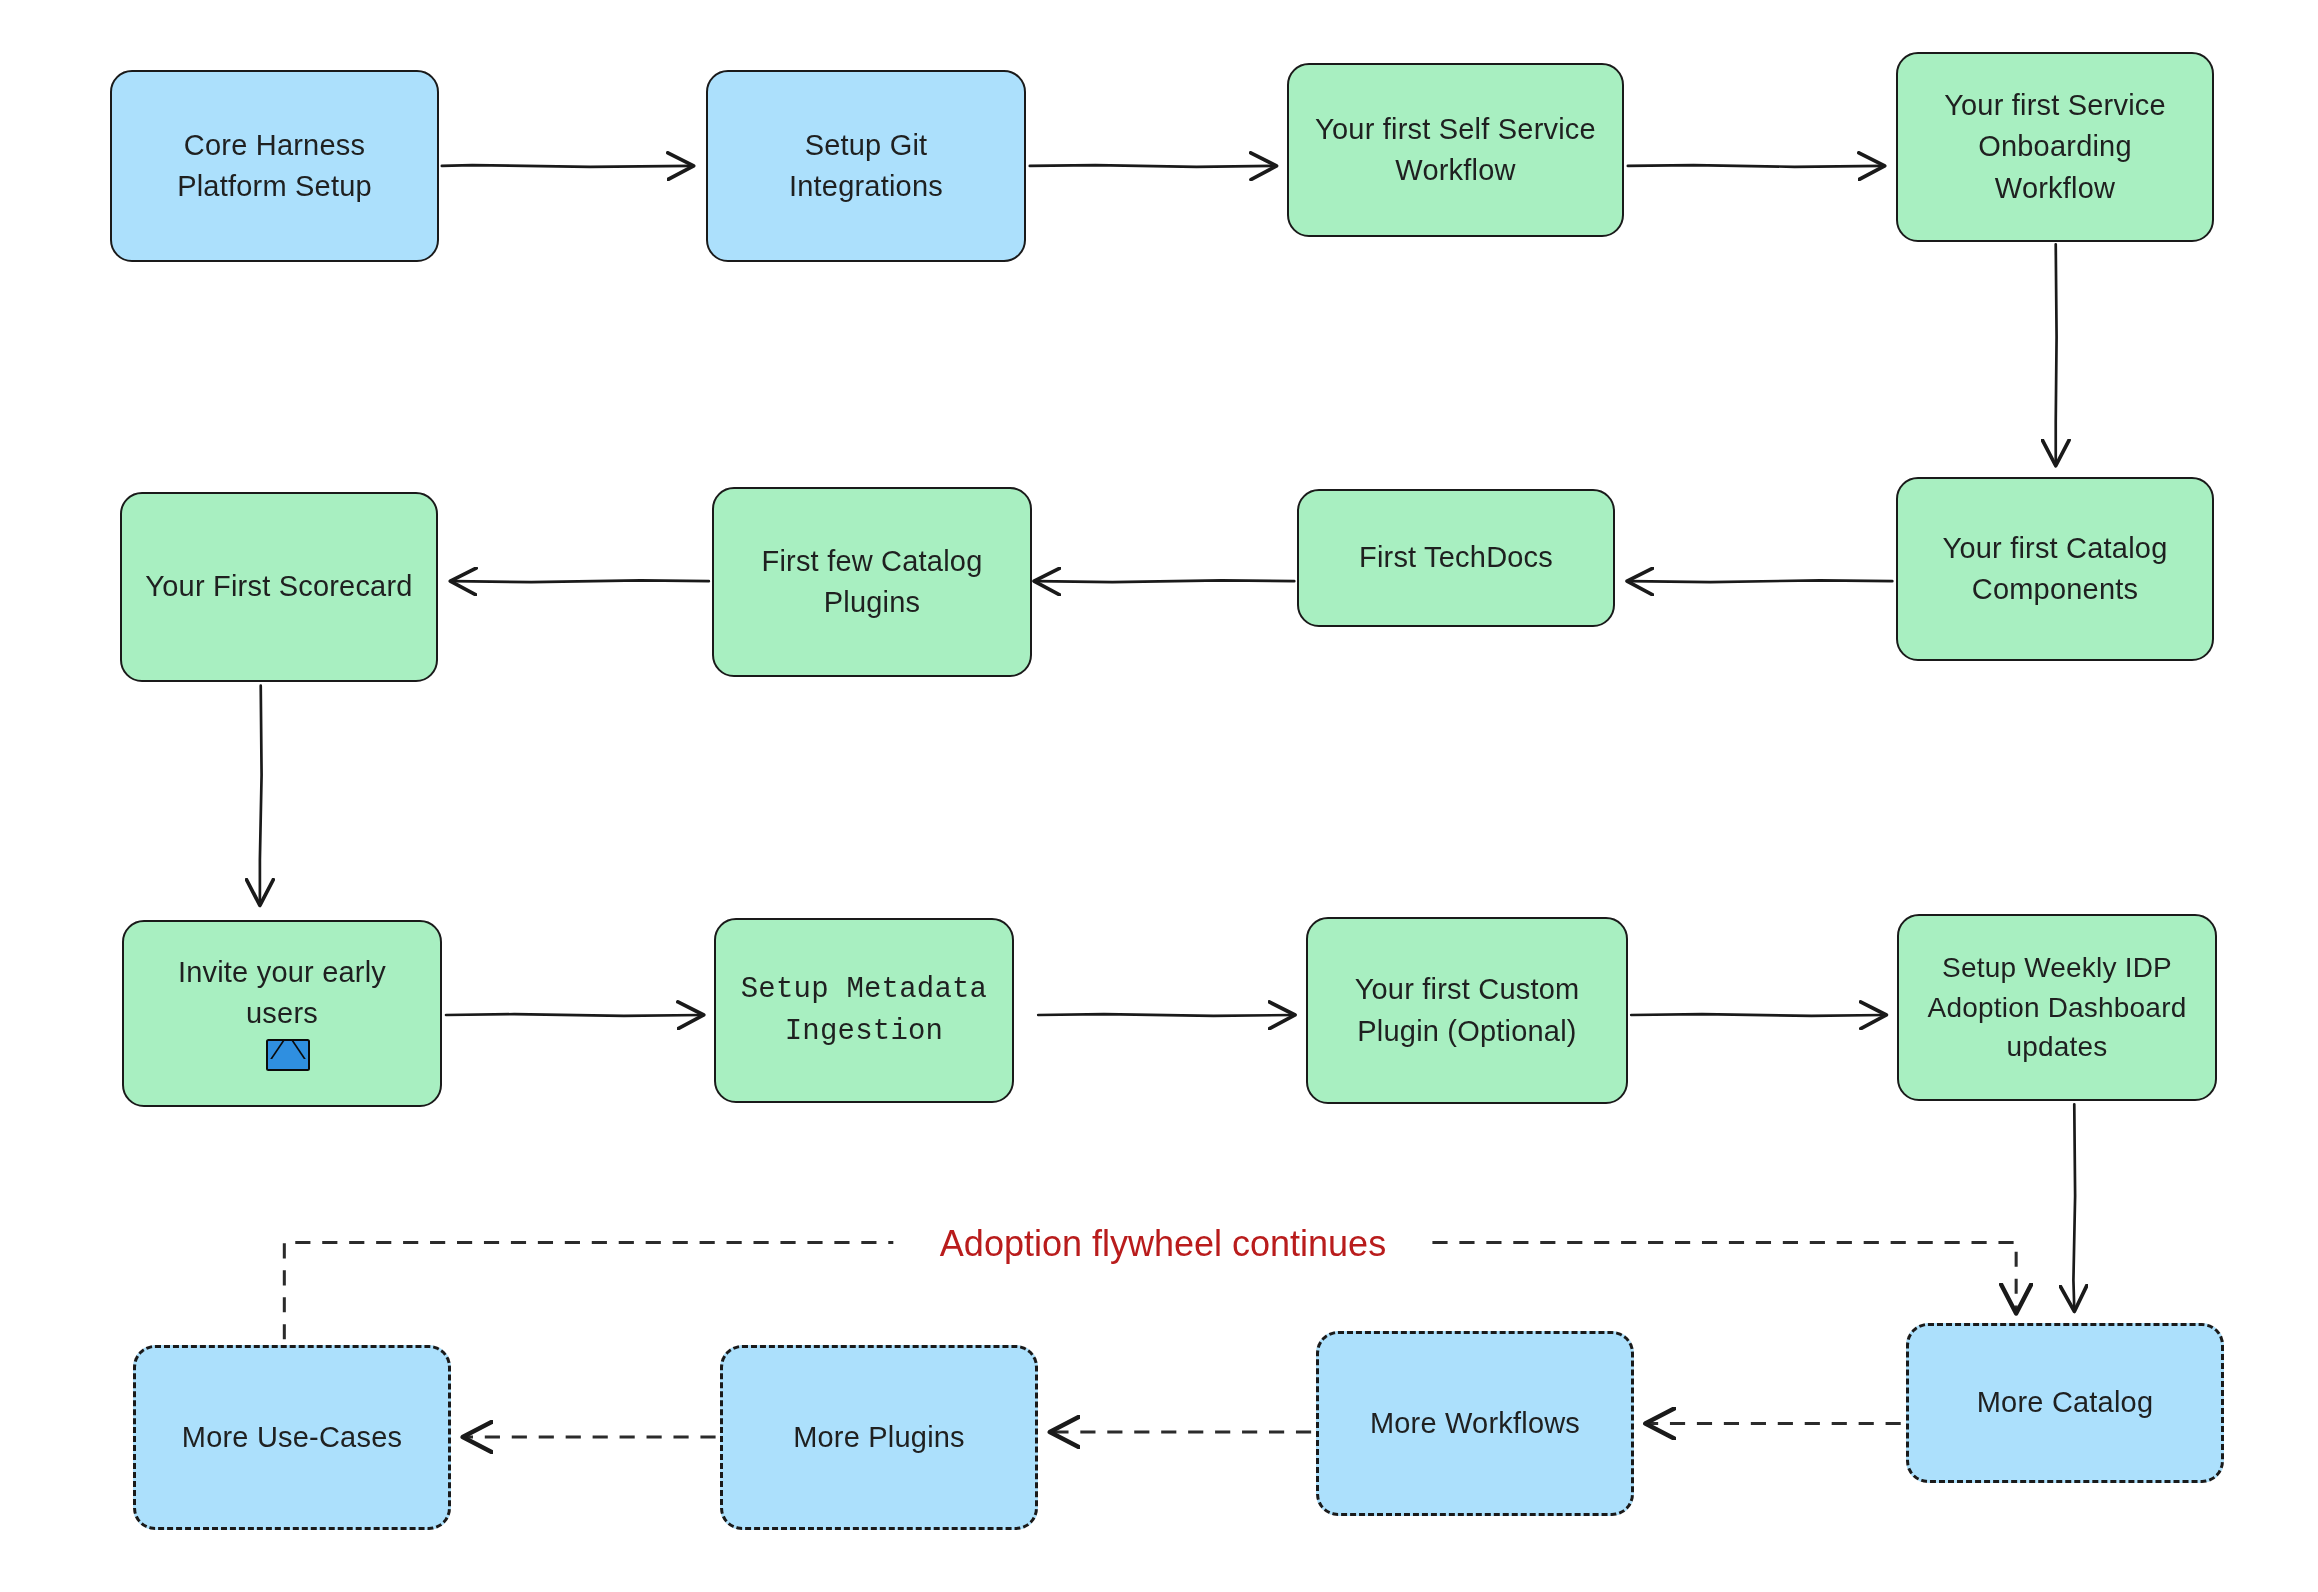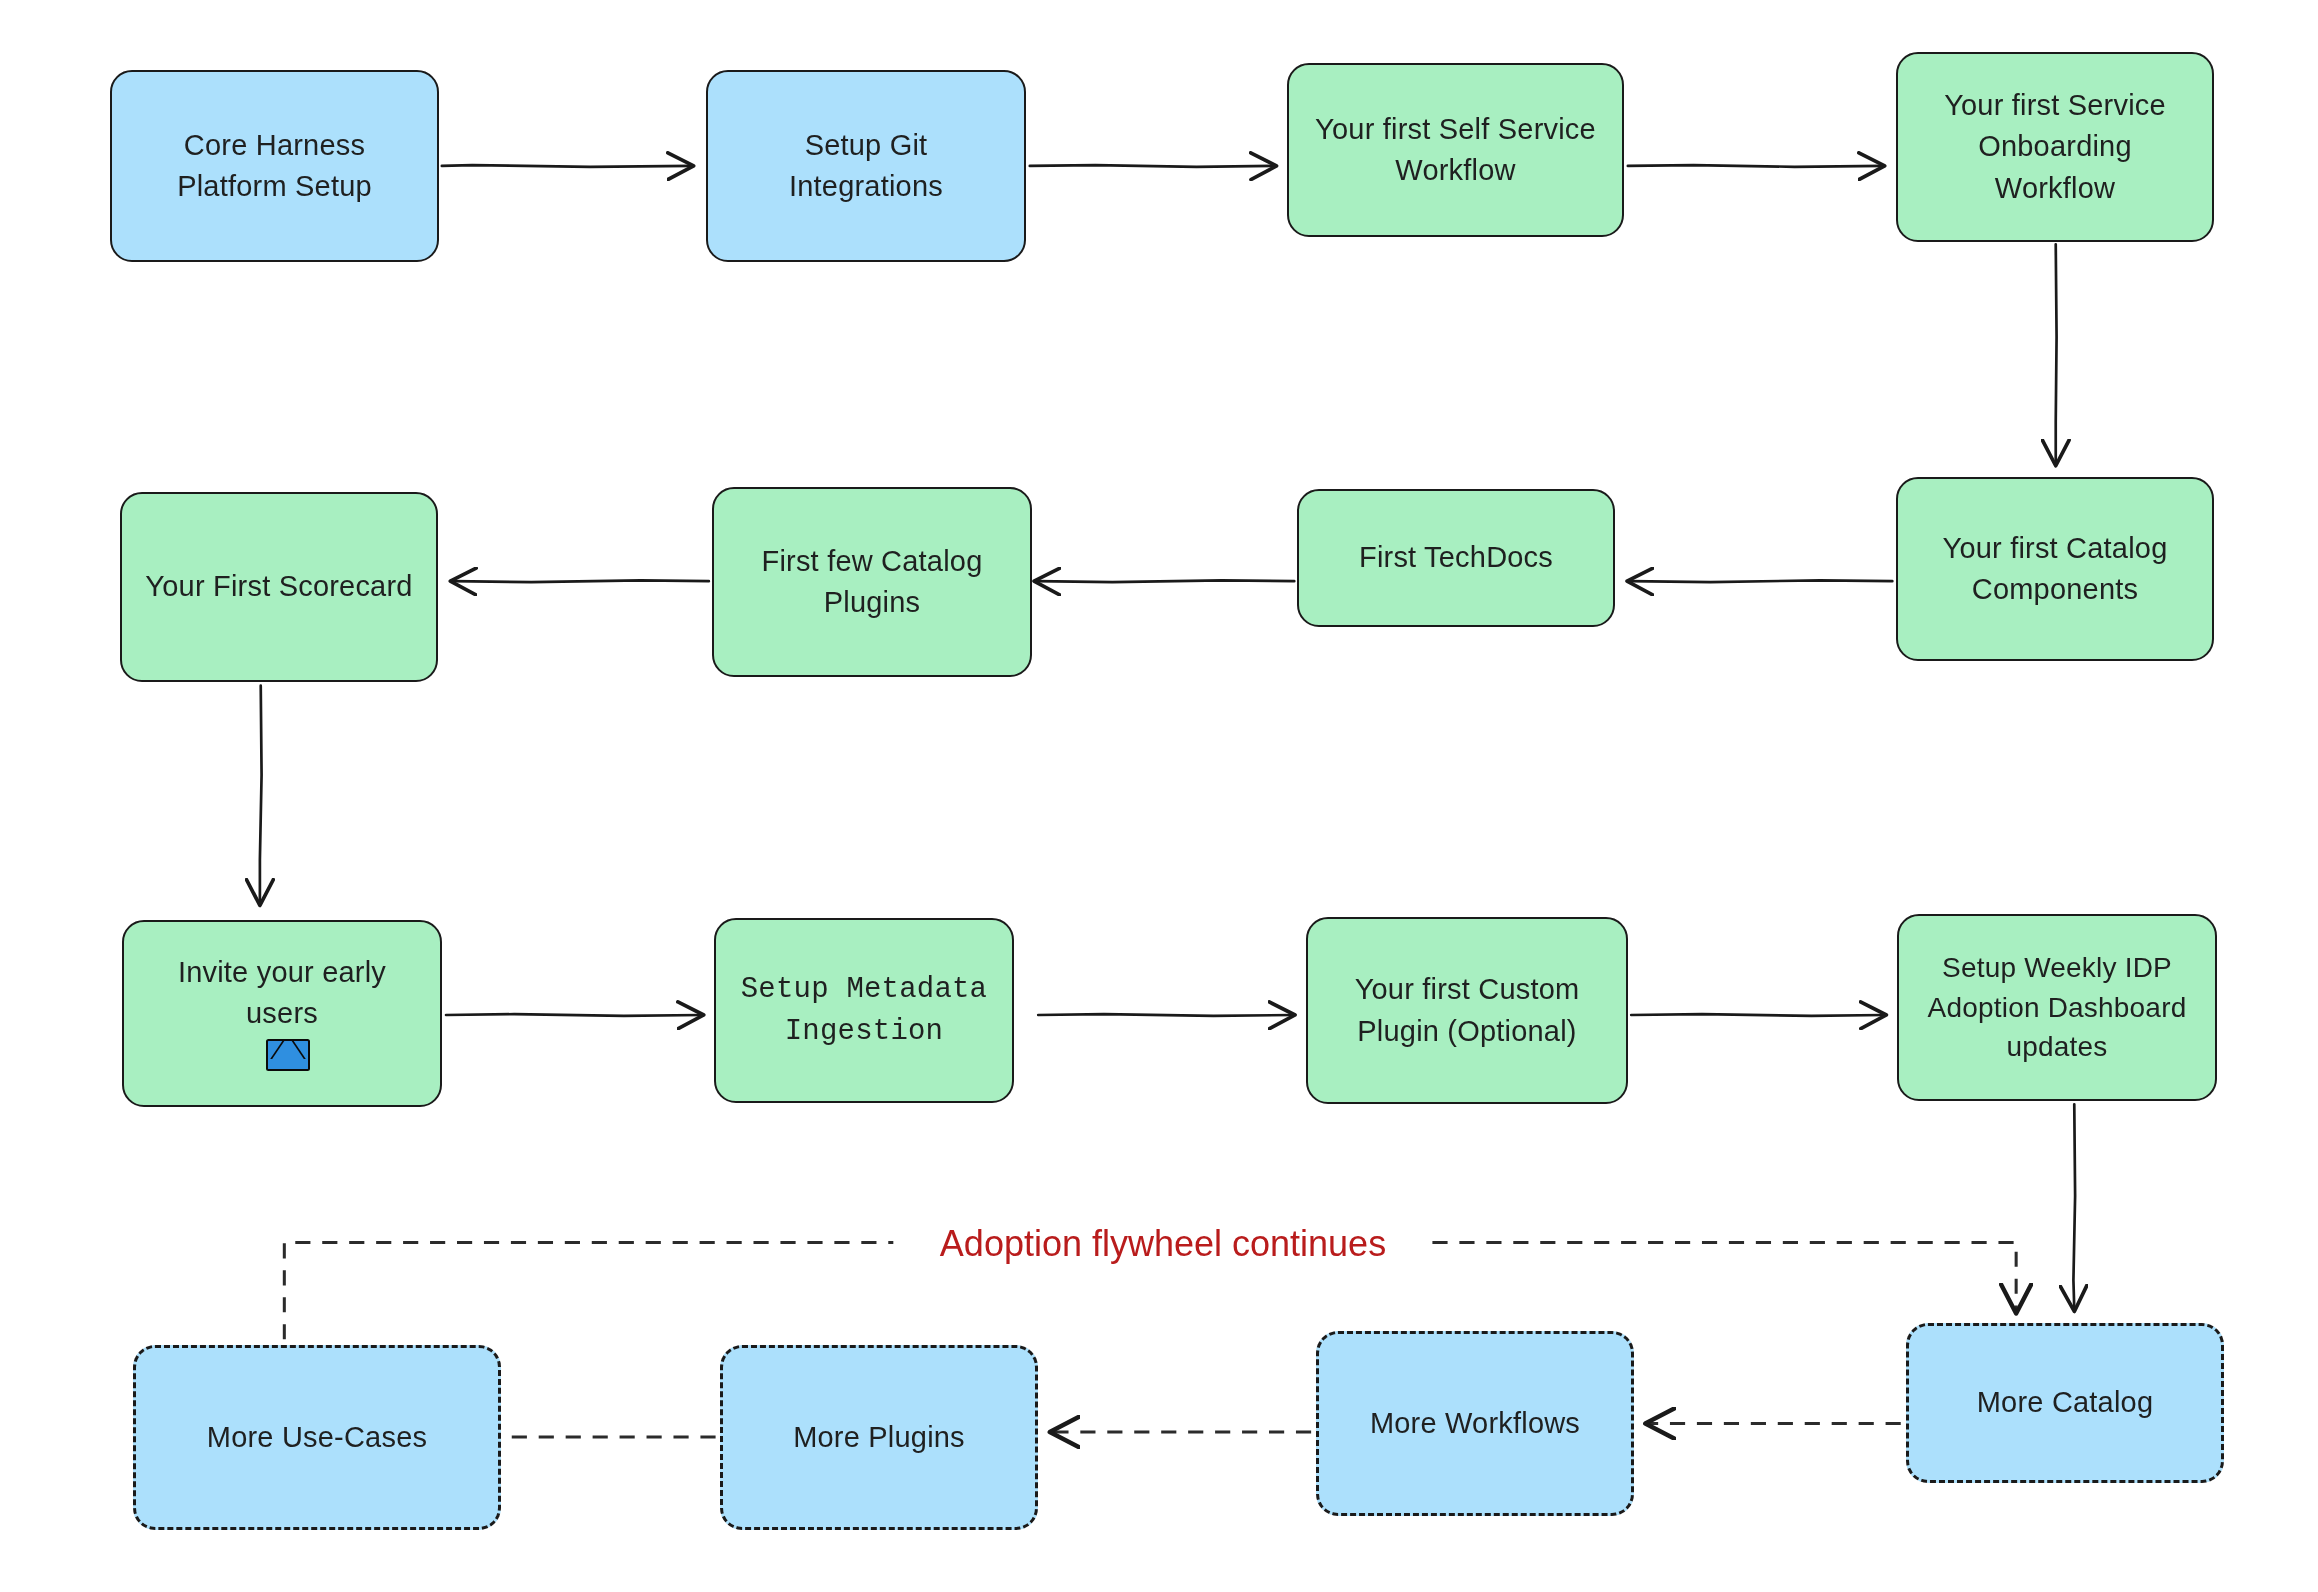--- a/index.html
+++ b/index.html
@@ -214,21 +214,21 @@
     <span class="label">Your first Custom
 Plugin (Optional)</span>
   </div>
 
   <div class="node fill-green stroke-solid node-sz-2" style="left:1897px; top:914px; width:320px; height:187px;">
     <span class="label">Setup Weekly IDP
 Adoption Dashboard
 updates</span>
   </div>
 
-  <div class="node fill-blue stroke-dashed node-sz-1" style="left:133px; top:1345px; width:368px; height:185px;">
+  <div class="node fill-blue stroke-dashed node-sz-1" style="left:133px; top:1345px; width:318px; height:185px;">
     <span class="label">More Use-Cases</span>
   </div>
 
   <div class="node fill-blue stroke-dashed node-sz-1" style="left:720px; top:1345px; width:318px; height:185px;">
     <span class="label">More Plugins</span>
   </div>
 
   <div class="node fill-blue stroke-dashed node-sz-1" style="left:1316px; top:1331px; width:318px; height:185px;">
     <span class="label">More Workflows</span>
   </div>

